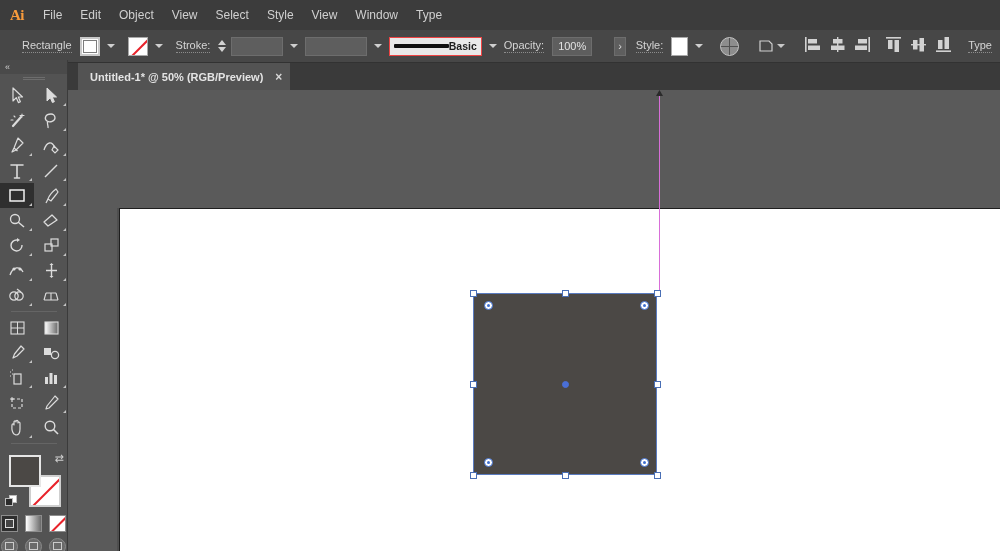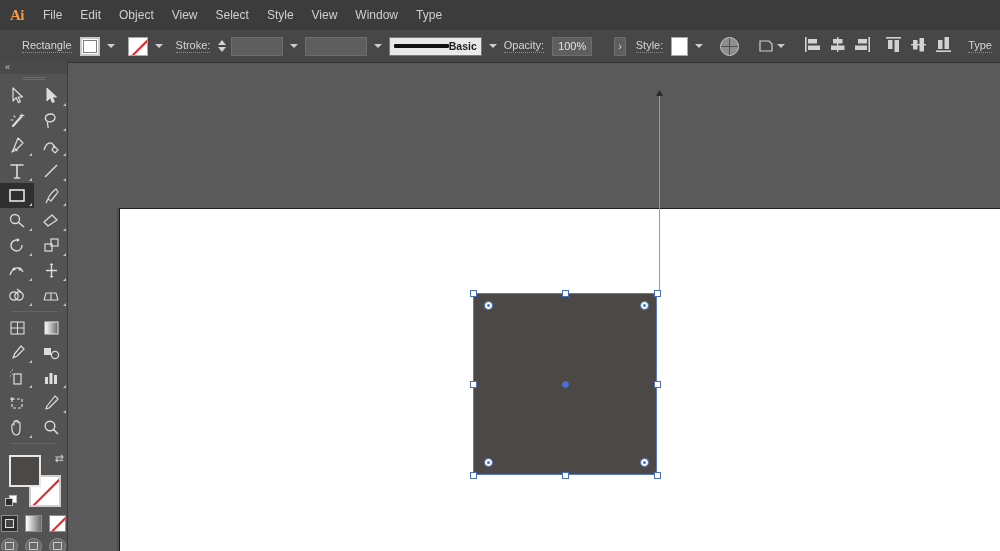--- a/index.html
+++ b/index.html
@@ -257,20 +257,26 @@
       <svg width="17" height="17" viewBox="0 0 17 17">
         <rect x="1" y="14.4" width="15" height="1.6" fill="#d2d2d2"></rect>
         <rect x="3" y="4" width="4.5" height="9" fill="#d2d2d2"></rect>
         <rect x="9.5" y="1" width="4.5" height="12" fill="#d2d2d2"></rect>
       </svg>
     </div>
 
     <div class="cb-label dotted" style="margin-left:12px">Type</div>
   </div>
 
+  <div class="tabbar">
+    <div class="doctab">
+      <span class="title">Untitled-1* @ 50% (RGB/Preview)</span>
+      <span class="xbtn">×</span>
+    </div>
+  </div>
 
   <div class="toolpanel">
     <div class="tp-head">
       <span class="collapse">«</span>
     </div>
     <div class="tp-grip">
         <i></i>
       </div>
 
     <div class="toolgrid">

